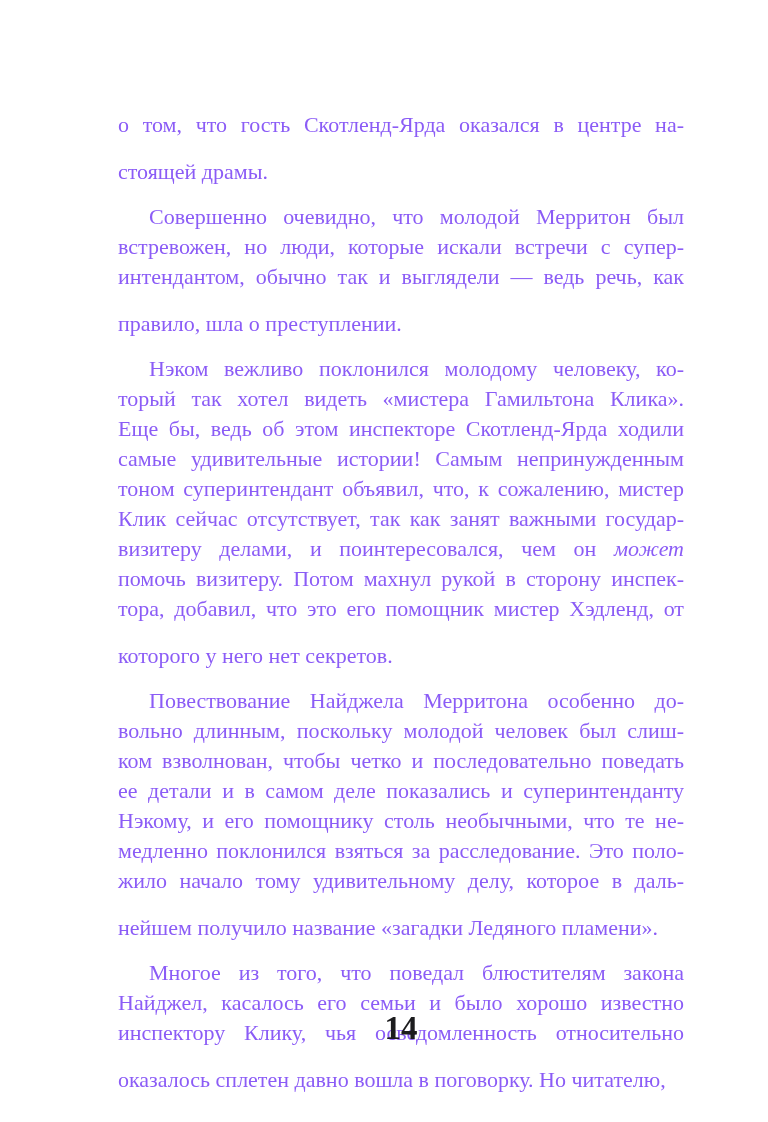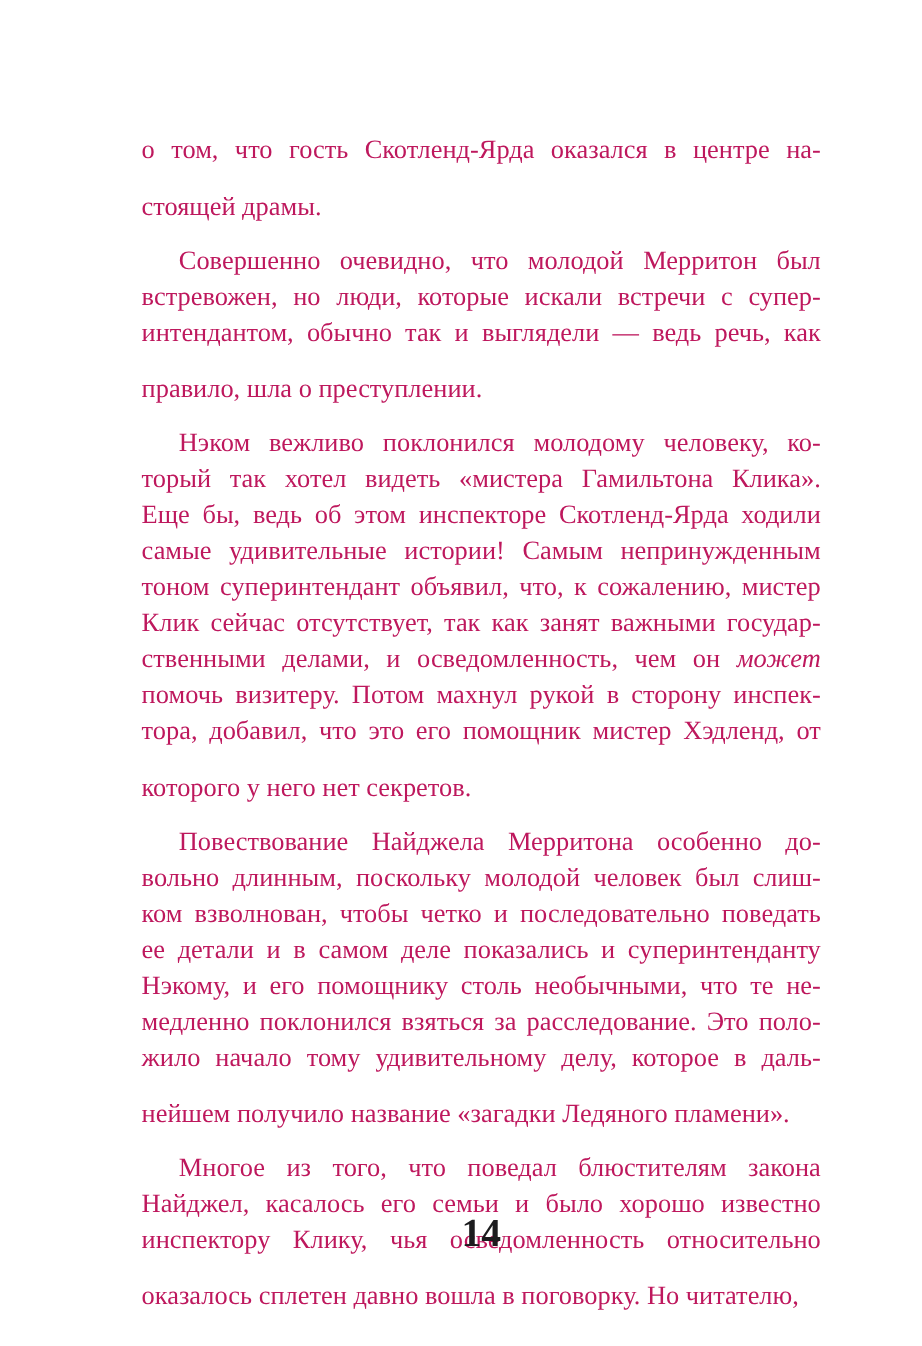--- a/index.html
+++ b/index.html
@@ -13,21 +13,21 @@
     height: 1122px;
     background: #ffffff;
     overflow: hidden;
     font-family: "Liberation Serif", serif;
   }
   .text-block {
     position: absolute;
     left: 118px;
     top: 110px;
     width: 566px;
-    color: #be185d;
+    color: #8b5cf6;
     font-size: 22px;
   }
   .line {
     height: 30px;
     line-height: 30px;
     text-align: justify;
     text-align-last: justify;
     white-space: normal;
   }
   .line.para-last {
@@ -63,21 +63,21 @@
       <div class="line indent"><span>Совершенно очевидно, что молодой Мерритон был</span></div>
       <div class="line"><span>встревожен, но люди, которые искали встречи с супер-</span></div>
       <div class="line"><span>интендантом, обычно так и выглядели — ведь речь, как</span></div>
       <div class="line para-last"><span>правило, шла о преступлении.</span></div>
       <div class="line indent"><span>Нэком вежливо поклонился молодому человеку, ко-</span></div>
       <div class="line"><span>торый так хотел видеть «мистера Гамильтона Клика».</span></div>
       <div class="line"><span>Еще бы, ведь об этом инспекторе Скотленд-Ярда ходили</span></div>
       <div class="line"><span>самые удивительные истории! Самым непринужденным</span></div>
       <div class="line"><span>тоном суперинтендант объявил, что, к сожалению, мистер</span></div>
       <div class="line"><span>Клик сейчас отсутствует, так как занят важными государ-</span></div>
-      <div class="line"><span>ственными делами, и осведомленность, чем он </span><i>может</i></div>
+      <div class="line"><span>визитеру делами, и поинтересовался, чем он </span><i>может</i></div>
       <div class="line"><span>помочь визитеру. Потом махнул рукой в сторону инспек-</span></div>
       <div class="line"><span>тора, добавил, что это его помощник мистер Хэдленд, от</span></div>
       <div class="line para-last"><span>которого у него нет секретов.</span></div>
       <div class="line indent"><span>Повествование Найджела Мерритона особенно до-</span></div>
       <div class="line"><span>вольно длинным, поскольку молодой человек был слиш-</span></div>
       <div class="line"><span>ком взволнован, чтобы четко и последовательно поведать</span></div>
       <div class="line"><span>ее детали и в самом деле показались и суперинтенданту</span></div>
       <div class="line"><span>Нэкому, и его помощнику столь необычными, что те не-</span></div>
       <div class="line"><span>медленно поклонился взяться за расследование. Это поло-</span></div>
       <div class="line"><span>жило начало тому удивительному делу, которое в даль-</span></div>

